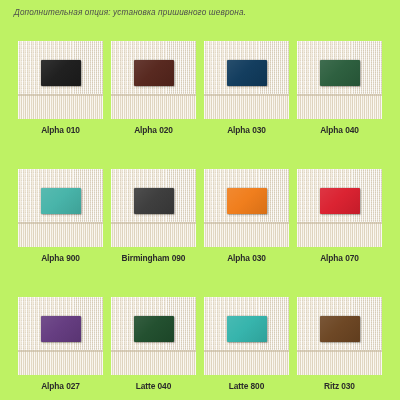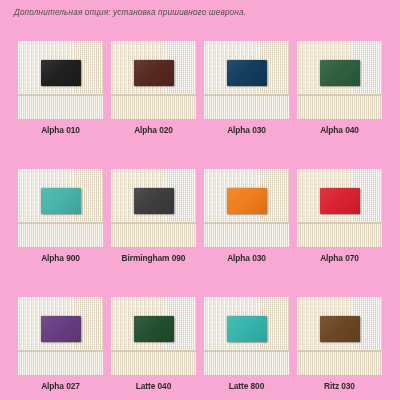--- a/index.html
+++ b/index.html
@@ -11,21 +11,21 @@
     height: 400px;
     background: #ffffff;
     font-family: "Liberation Sans", sans-serif;
     overflow: hidden;
   }
   .page {
     position: relative;
     width: 400px;
     height: 400px;
     box-sizing: border-box;
-    background: #f9a8d4;
+    background: #bef264;
   }
   .header-note {
     position: absolute;
     left: 14px;
     top: 8px;
     font-size: 8.2px;
     font-style: italic;
     color: #4c4c4c;
     letter-spacing: 0.15px;
     white-space: nowrap;

